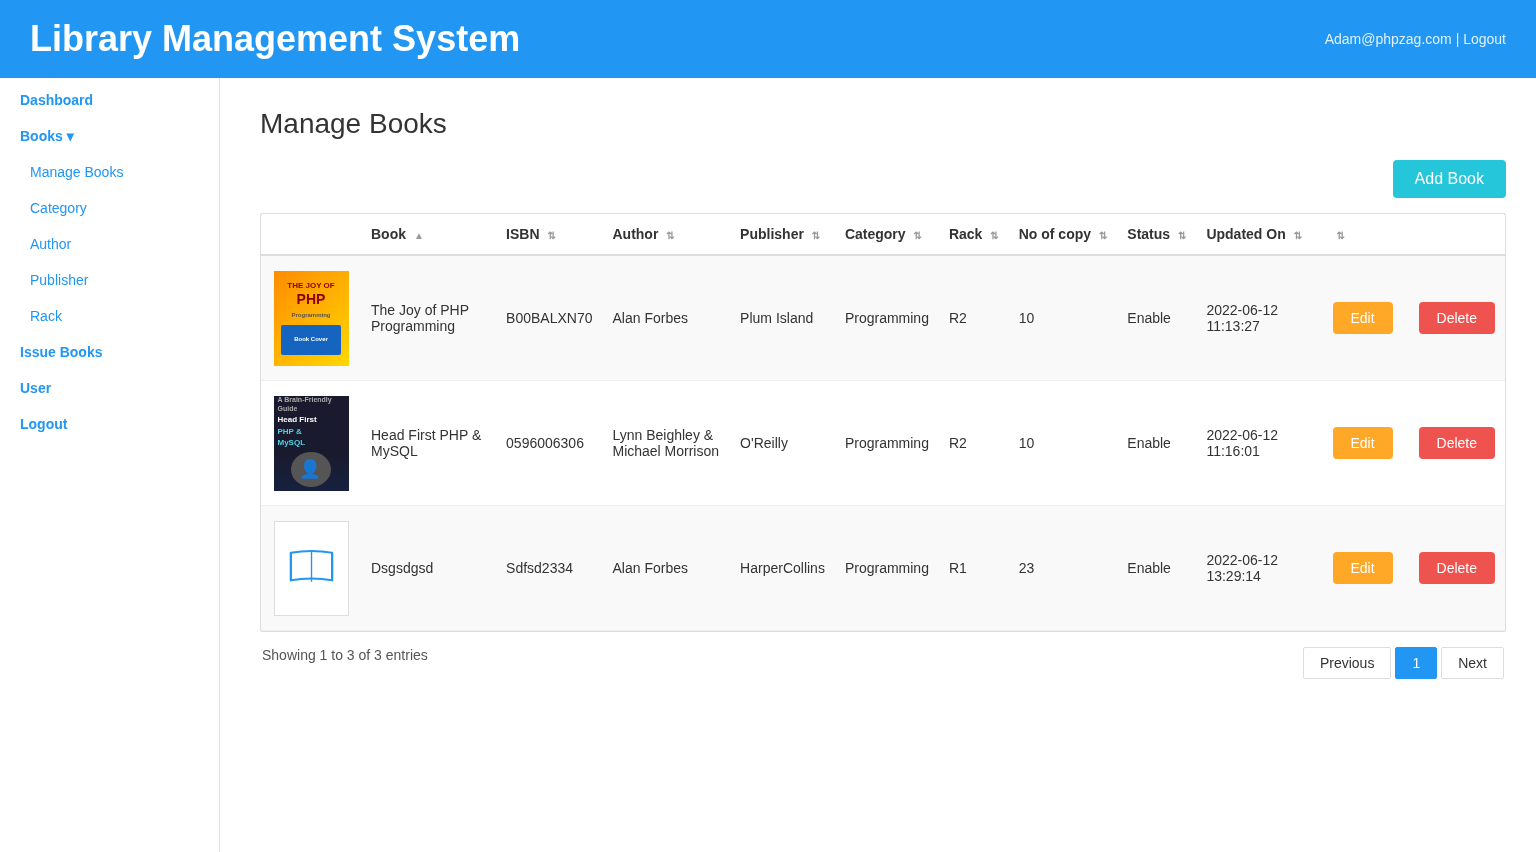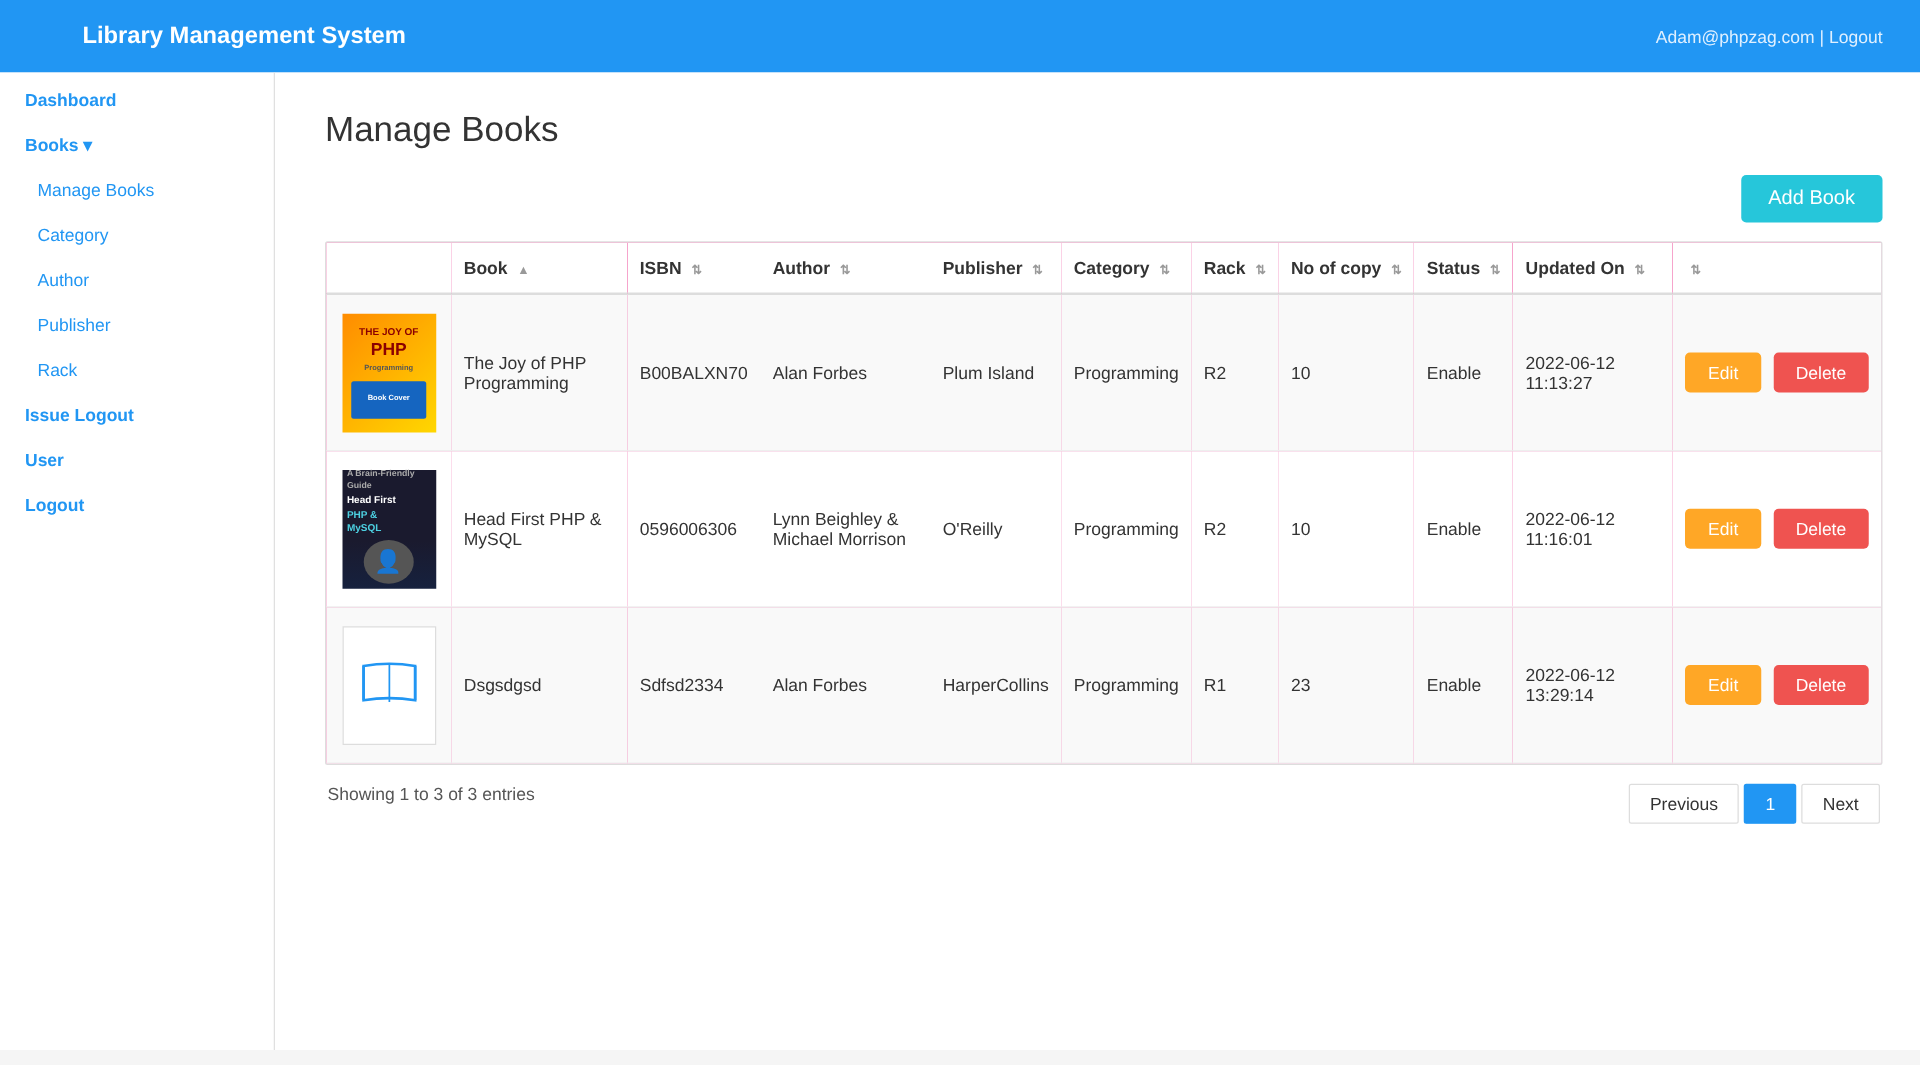--- a/index.html
+++ b/index.html
@@ -7,21 +7,21 @@
 
     
     .header {
       background: #2196F3;
       color: white;
       padding: 18px 30px;
       display: flex;
       justify-content: space-between;
       align-items: center;
     }
-    .header-title { font-size: 19px; font-weight: bold; margin-left: 36px; }
+    .header-title { font-size: 36px; font-weight: bold; }
     .header-user { font-size: 14px; color: #e0f0ff; }
     .header-user a { color: #e0f0ff; text-decoration: none; cursor: pointer; }
 
     
     .layout { display: flex; min-height: calc(100vh - 70px); }
 
     
     .sidebar {
       width: 220px;
       background: white;
@@ -55,21 +55,21 @@
 
     
     .table-container {
       border: 1px solid #ddd;
       border-radius: 2px;
       overflow: auto;
     }
     table {
       width: 100%;
       border-collapse: collapse;
-      background: #ec4899;
+      background: #c2410c;
     }
     thead tr {
       background: white;
       border-bottom: 2px solid #ddd;
     }
     th {
       padding: 12px 10px;
       text-align: left;
       font-weight: bold;
       font-size: 14px;
@@ -146,21 +146,21 @@
     }
 
     .edit-btn {
       background: #FFA726;
       color: white;
       border: none;
       padding: 8px 18px;
       border-radius: 4px;
       cursor: pointer;
       font-size: 14px;
-      margin-right: 6px;
+      margin-right: 22px;
     }
 
     .delete-btn {
       background: #EF5350;
       color: white;
       border: none;
       padding: 8px 18px;
       border-radius: 4px;
       cursor: pointer;
       font-size: 14px;
@@ -208,21 +208,21 @@
 <div class="layout">
 
   <nav class="sidebar">
     <div class="sidebar-item top-level">Dashboard</div>
     <div class="sidebar-item top-level">Books ▾</div>
     <div class="sidebar-item sub-level">Manage Books</div>
     <div class="sidebar-item sub-level">Category</div>
     <div class="sidebar-item sub-level">Author</div>
     <div class="sidebar-item sub-level">Publisher</div>
     <div class="sidebar-item sub-level">Rack</div>
-    <div class="sidebar-item top-level">Issue Logout</div>
+    <div class="sidebar-item top-level">Issue Books</div>
     <div class="sidebar-item top-level">User</div>
     <div class="sidebar-item top-level">Logout</div>
   </nav>
 
   <main class="main">
     <h1 class="page-title">Manage Books</h1>
 
     <div class="toolbar">
       <button class="add-book-btn">Add Book</button>
     </div>

